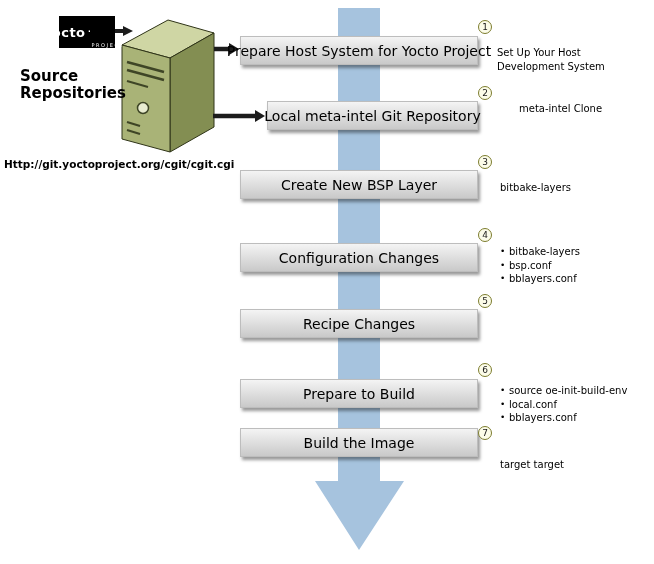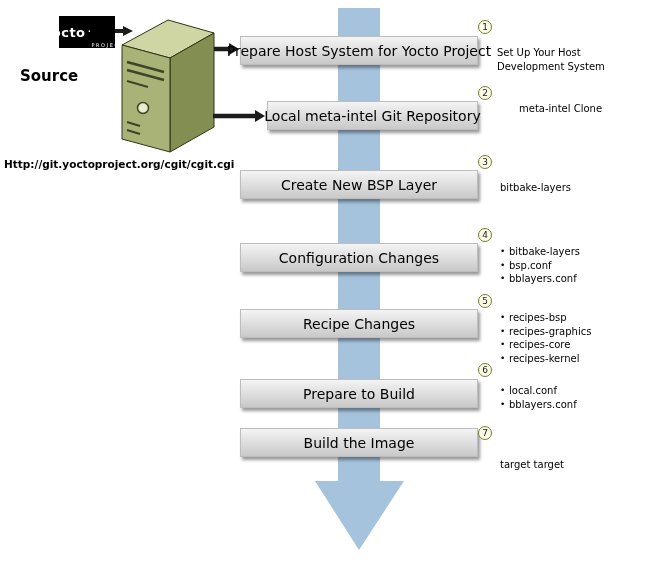--- a/index.html
+++ b/index.html
@@ -83,20 +83,21 @@
   <div class="logo">
     <div class="logo-line">
       <span class="logo-brand">yocto</span>
       <span class="logo-dot">·</span>
     </div>
     <span class="logo-sub">PROJECT</span>
   </div>
 
   <div class="source-label">
     <div>Source</div>
+    <div>Repositories</div>
   </div>
   <div class="url">Http://git.yoctoproject.org/cgit/cgit.cgi</div>
 
   <div class="step-box" style="left:240px; top:36px;  width:238px">Prepare Host System for Yocto Project</div>
   <div class="step-box" style="left:267px; top:101px; width:211px">Local meta-intel Git Repository</div>
   <div class="step-box" style="left:240px; top:243px; width:238px">Configuration Changes</div>
   <div class="step-box" style="left:240px; top:170px; width:238px">Create New BSP Layer</div>
   <div class="step-box" style="left:240px; top:379px; width:238px">Prepare to Build</div>
   <div class="step-box" style="left:240px; top:309px; width:238px">Recipe Changes</div>
   <div class="step-box" style="left:240px; top:428px; width:238px">Build the Image</div>
@@ -121,28 +122,23 @@
   <div class="note" style="left:500px; top:172px">
     <div class="note-line">bitbake-layers</div>
   </div>
 
   <div class="note" style="left:500px; top:236px">
     <div class="bullet-line">bitbake-layers</div>
     <div class="bullet-line">bsp.conf</div>
     <div class="bullet-line">bblayers.conf</div>
   </div>
 
-  <div class="note" style="left:500px; top:302px">
-    <div class="bullet-line">recipes-bsp</div>
-    <div class="bullet-line">recipes-graphics</div>
-    <div class="bullet-line">recipes-core</div>
-    <div class="bullet-line">recipes-kernel</div>
-  </div>
 
   <div class="note" style="left:500px; top:375px">
+    <div class="bullet-line">source oe-init-build-env</div>
     <div class="bullet-line">local.conf</div>
     <div class="bullet-line">bblayers.conf</div>
   </div>
 
   <div class="note" style="left:500px; top:449px">
     <div class="note-line">
       <span>target</span>
       <span class="italic">target</span>
     </div>
   </div>

